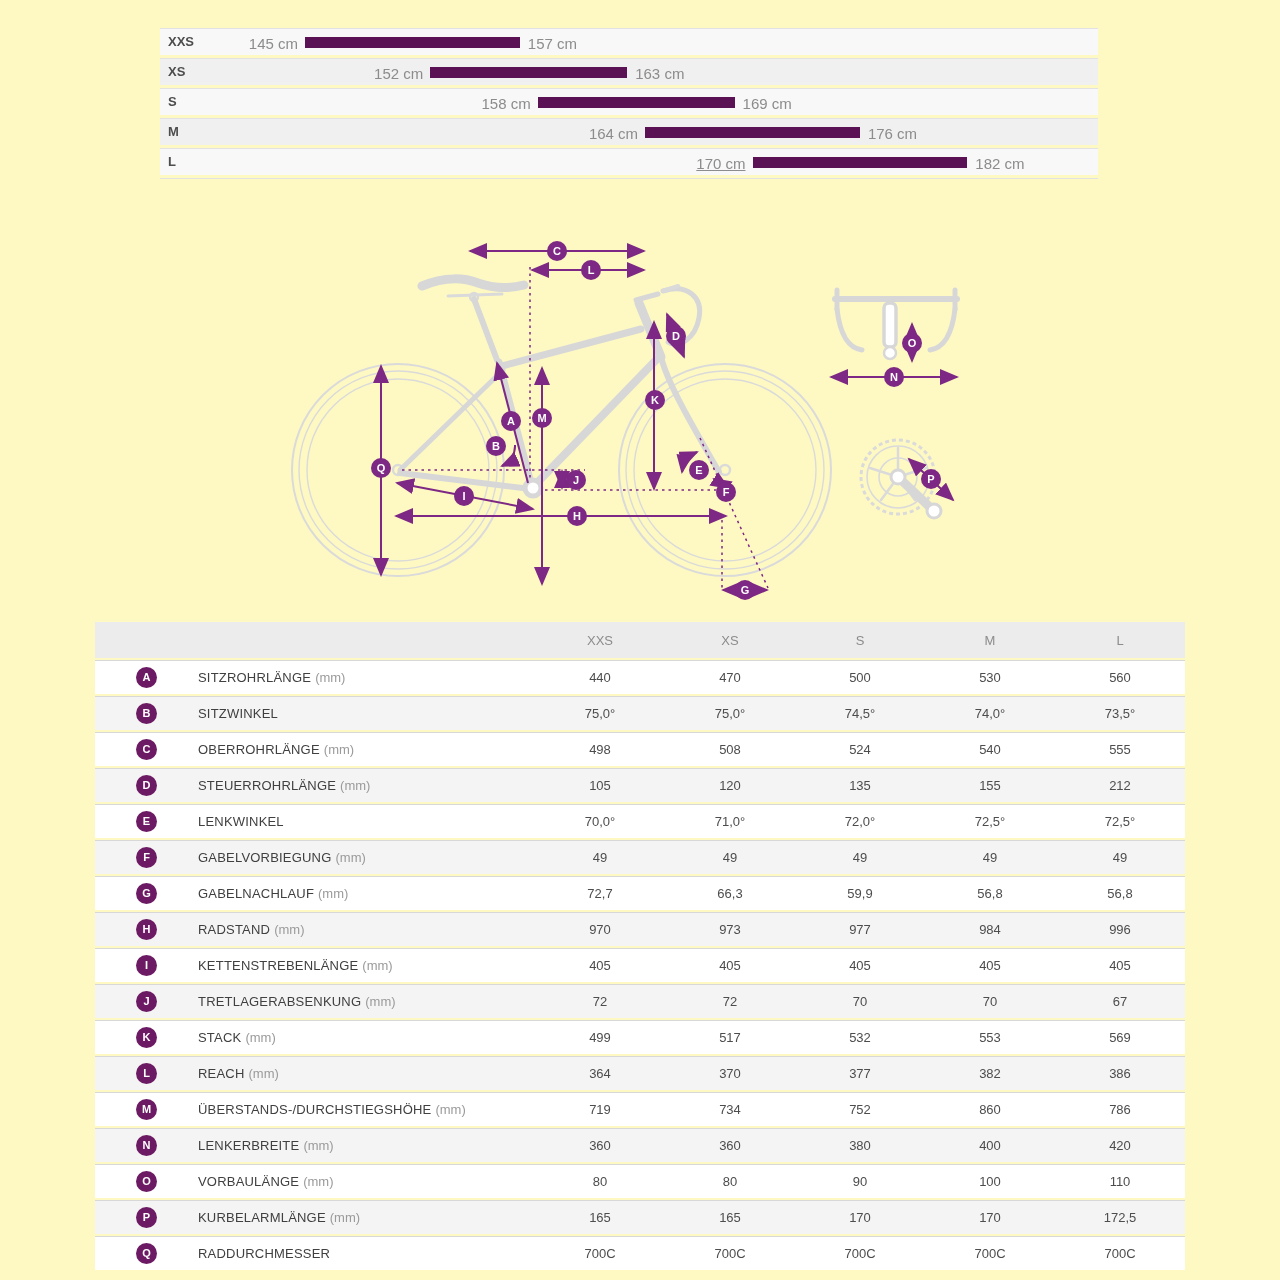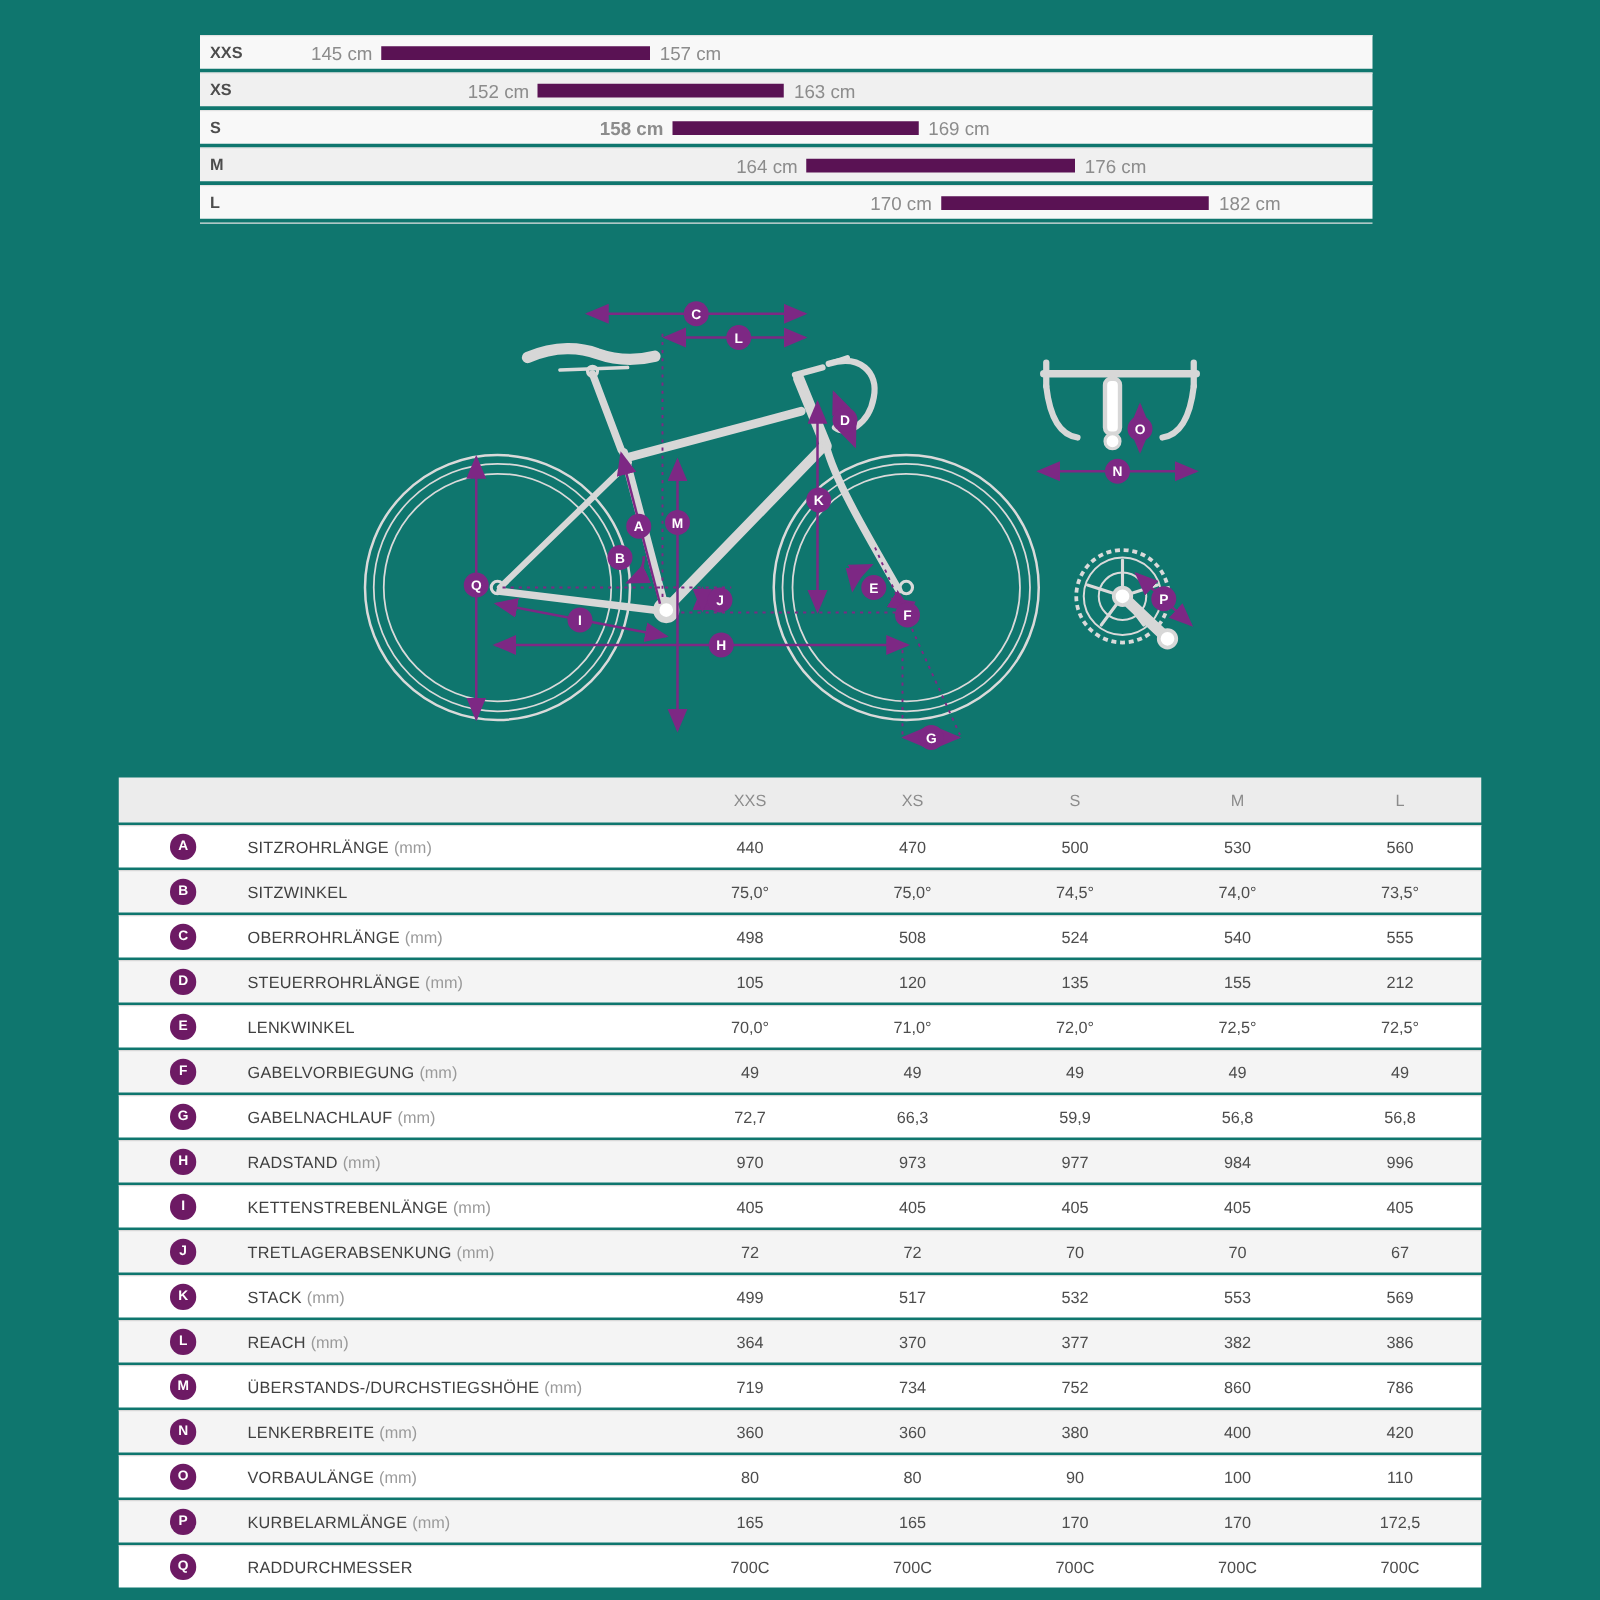--- a/index.html
+++ b/index.html
@@ -1,16 +1,16 @@
 <!DOCTYPE html>
 <html><head>
 <meta charset="utf-8">
 <style>
   html,body{margin:0;padding:0;background:#fff;}
-  .page{position:relative;width:1280px;height:1280px;background:#0f766e;overflow:hidden;
+  .page{position:relative;width:1280px;height:1280px;background:#fef9c3;overflow:hidden;
         font-family:"Liberation Sans",sans-serif;}
 
   
   .size-chart{position:absolute;left:160px;top:28px;width:938px;}
   .sc-row{position:relative;height:26px;margin-bottom:3px;background:#f8f8f8;
           border-top:1px solid #e2e2e2;}
   .sc-row.alt{background:#f0f0f0;}
   .size-chart{border-bottom:1px solid #e2e2e2;}
   .sc-size{position:absolute;left:8px;top:5px;font-size:13px;font-weight:bold;color:#4d4d4d;}
   .sc-bar{position:absolute;top:8px;height:11px;background:#5a1254;}
@@ -56,33 +56,33 @@
       </div>
       <div class="sc-row alt">
         <span class="sc-size">XS</span>
         <div class="sc-bar" style="left: 270.3px; width: 196.9px;"></div>
         <span class="sc-min" style="right: 674.7px;">152 cm</span>
         <span class="sc-max" style="left: 475.2px;">163 cm</span>
       </div>
       <div class="sc-row">
         <span class="sc-size">S</span>
         <div class="sc-bar" style="left: 377.7px; width: 196.9px;"></div>
-        <span class="sc-min" style="right: 567.3px; font-weight: bold;">158 cm</span>
+        <span class="sc-min" style="right: 567.3px;">158 cm</span>
         <span class="sc-max" style="left: 582.6px;">169 cm</span>
       </div>
       <div class="sc-row alt">
         <span class="sc-size">M</span>
         <div class="sc-bar" style="left: 485.1px; width: 214.8px;"></div>
         <span class="sc-min" style="right: 459.9px;">164 cm</span>
         <span class="sc-max" style="left: 707.9px;">176 cm</span>
       </div>
       <div class="sc-row">
         <span class="sc-size">L</span>
         <div class="sc-bar" style="left: 592.5px; width: 214.8px;"></div>
-        <span class="sc-min" style="right: 352.5px;">170 cm</span>
+        <span class="sc-min" style="right: 352.5px; text-decoration: underline;">170 cm</span>
         <span class="sc-max" style="left: 815.3px;">182 cm</span>
       </div>
     </div>
 
   <svg class="diagram-svg" viewBox="0 220 1280 400">
     <defs>
       <marker id="ah" markerWidth="11" markerHeight="9" refX="8.5" refY="4" orient="auto-start-reverse">
         <path d="M0,0 L9.5,4 L0,8 Z" fill="#7d2884"></path>
       </marker>
     </defs>

